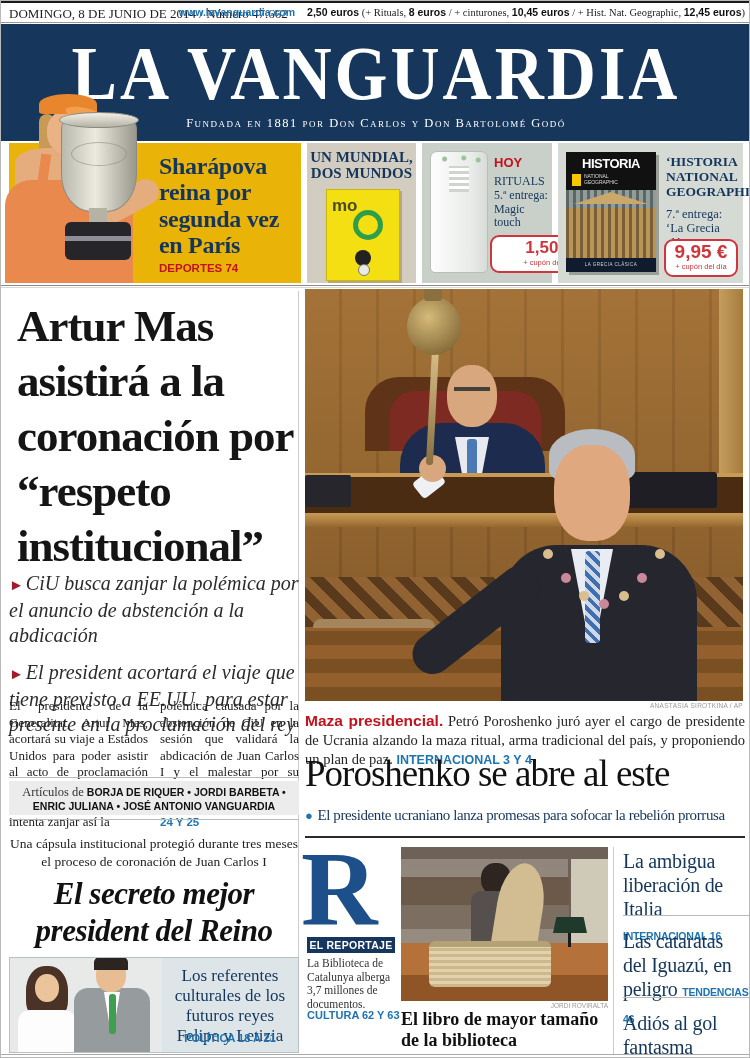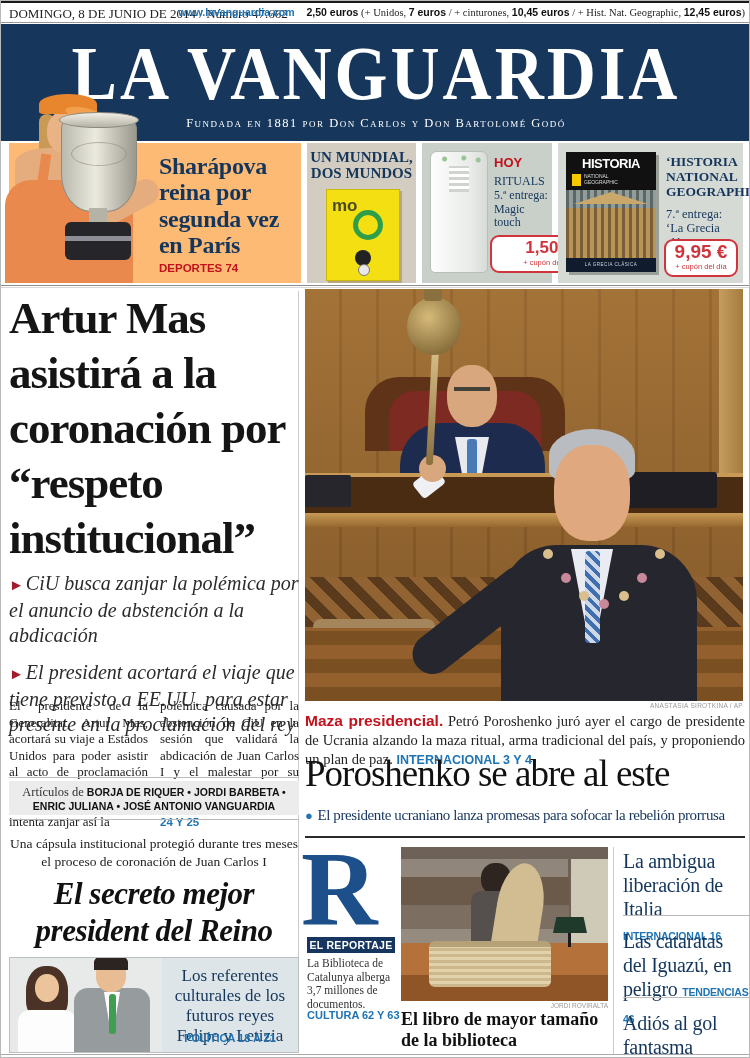--- a/index.html
+++ b/index.html
@@ -20,21 +20,21 @@
 
   
   .masthead{left:0;top:23px;width:750px;height:117px;background:#16365c;z-index:1;}
   .mh-title{left:0;top:6px;width:750px;text-align:center;color:#fff;font-weight:bold;
             font-size:68px;letter-spacing:3px;transform:scaleY(1.12);transform-origin:top;}
   .mh-sub{left:0;top:92px;width:750px;text-align:center;color:#fff;font-size:12.5px;
           font-variant:small-caps;letter-spacing:1.5px;}
 
   
   .blk{top:142px;height:140px;}
-  .blk-shar{left:8px;width:292px;background:#fdba74;}
+  .blk-shar{left:8px;width:292px;background:#eab308;}
   .shar-head{left:150px;top:10px;width:142px;font-weight:bold;color:#14365c;
              font-size:24px;line-height:1.1;letter-spacing:-0.3px;}
   .shar-tag{left:150px;bottom:9px;font-size:11.5px;}
   .blk-mun{left:306px;width:109px;background:#d3cdc1;}
   .mun-title{left:0;top:7px;width:109px;text-align:center;font-weight:bold;color:#14365c;
              font-size:15px;line-height:1.05;}
   .mb{left:19px;top:46px;width:72px;height:90px;background:#f3df12;border:1px solid #c9b60e;box-shadow:2px 2px 0 #b7a87c;}
   .mb-mo{left:5px;top:6px;font-family:"Liberation Sans",sans-serif;font-weight:bold;font-size:17px;color:#4a4a22;}
   .mb-ring{left:26px;top:20px;width:20px;height:20px;border:5px solid #2f9e4a;border-radius:50%;}
   .mb-ball{left:28px;bottom:14px;width:16px;height:16px;background:#222;border-radius:50%;}
@@ -205,21 +205,21 @@
   .bottom-rule{left:0;top:1053px;width:750px;height:1px;background:#aaa;}
 </style>
 </head>
 <body>
 
 <div class="page">
 
   <div class="abs top-line"></div>
   <div class="abs tb-left">DOMINGO, 8 DE JUNIO DE 2014 / Número 47.662</div>
   <div class="abs tb-right">
-    <span class="tb-url">www.lavanguardia.com</span><span class="tb-b">2,50 euros</span><span> (+ Unidos, </span><span class="tb-b">7 euros</span><span> / + cinturones, </span><span class="tb-b">10,45 euros</span><span> / + Hist. Nat. Geographic, </span><span class="tb-b">12,45 euros</span><span>)</span>
+    <span class="tb-url">www.lavanguardia.com</span><span class="tb-b">2,50 euros</span><span> (+ Rituals, </span><span class="tb-b">8 euros</span><span> / + cinturones, </span><span class="tb-b">10,45 euros</span><span> / + Hist. Nat. Geographic, </span><span class="tb-b">12,45 euros</span><span>)</span>
   </div>
   <div class="abs tb-rule"></div>
 
   <div class="abs masthead">
     <div class="abs mh-title">LA VANGUARDIA</div>
     <div class="abs mh-sub">Fundada en 1881 por Don Carlos y Don Bartolomé Godó</div>
   </div>
 
   <div class="abs blk blk-shar">
     <div class="abs shar-head">Sharápova reina por segunda vez en París</div>
@@ -277,21 +277,21 @@
     <span class="abs sh-visor-brim"></span>
     <span class="abs sh-cup"></span>
     <span class="abs sh-cup-rim"></span>
     <span class="abs sh-cup-line"></span>
     <span class="abs sh-stem"></span>
     <span class="abs sh-base"></span>
     <span class="abs sh-base-band"></span>
   </div>
 
   <div class="abs colrule"></div>
-  <h1 class="abs lead-head" style="margin:0;">Artur Mas asistirá a la coronación por “respeto institucional”</h1>
+  <h1 class="abs lead-head" style="margin:8px;">Artur Mas asistirá a la coronación por “respeto institucional”</h1>
   <div class="abs lead-bullets">
     <p><span class="b-arrow">►</span><span>CiU busca zanjar la polémica por el anuncio de abstención a la abdicación</span></p>
     <p><span class="b-arrow">►</span><span>El president acortará el viaje que tiene previsto a EE.UU. para estar presente en la proclamación del rey</span></p>
   </div>
   <div class="abs lead-body">
     <div>El presidente de la Generalitat, Artur Mas, acortará su viaje a Estados Unidos para poder asistir al acto de proclamación del rey Felipe VI el próximo 19 de junio. Mas intenta zanjar así la</div>
     <div><span>polémica causada por la abstención de CiU en la sesión que validará la abdicación de Juan Carlos I y el malestar por su posible ausencia en la proclamación. </span><span class="tag body-tag">POLÍTICA 24 Y 25</span></div>
   </div>
   <div class="abs art-rule1"></div>
   <div class="abs art-bar">

